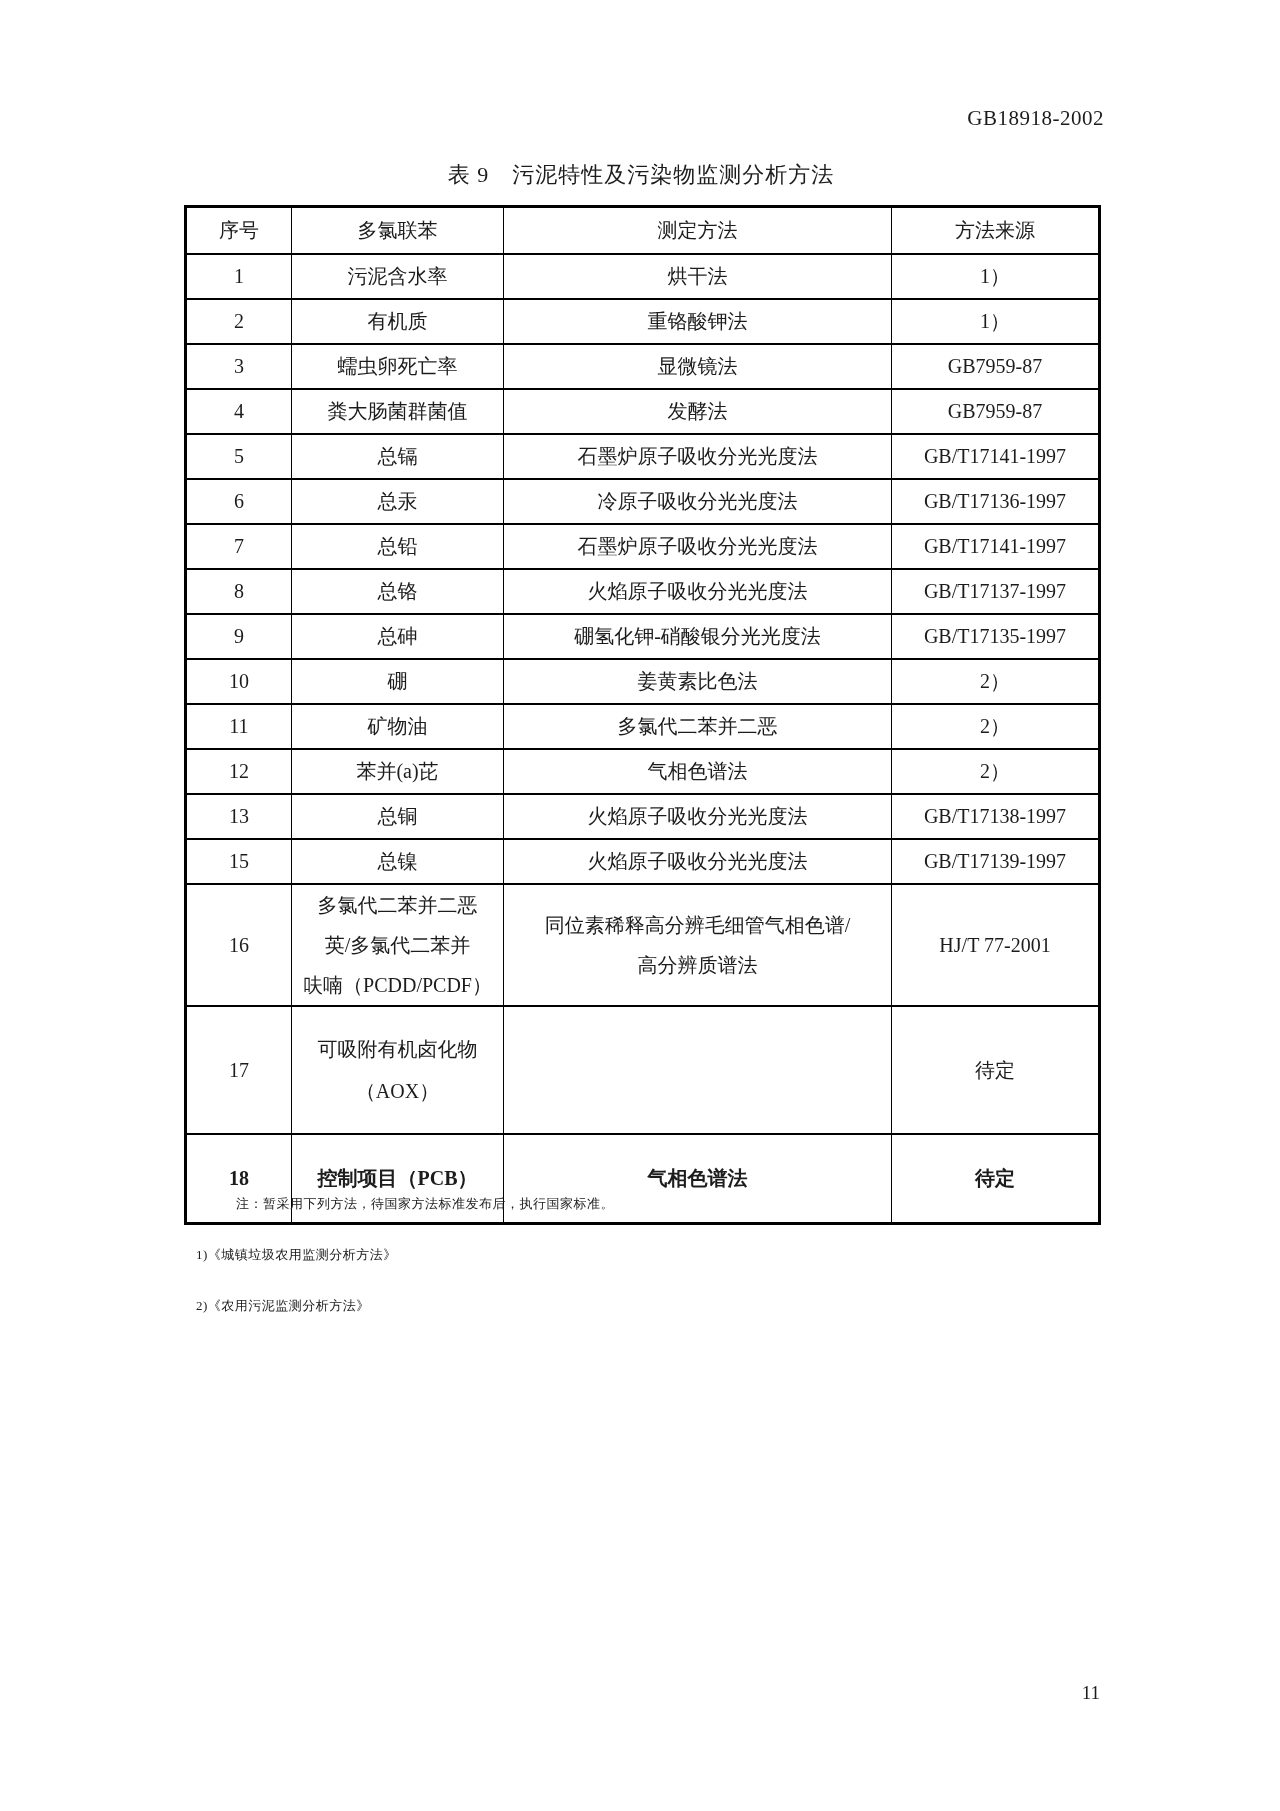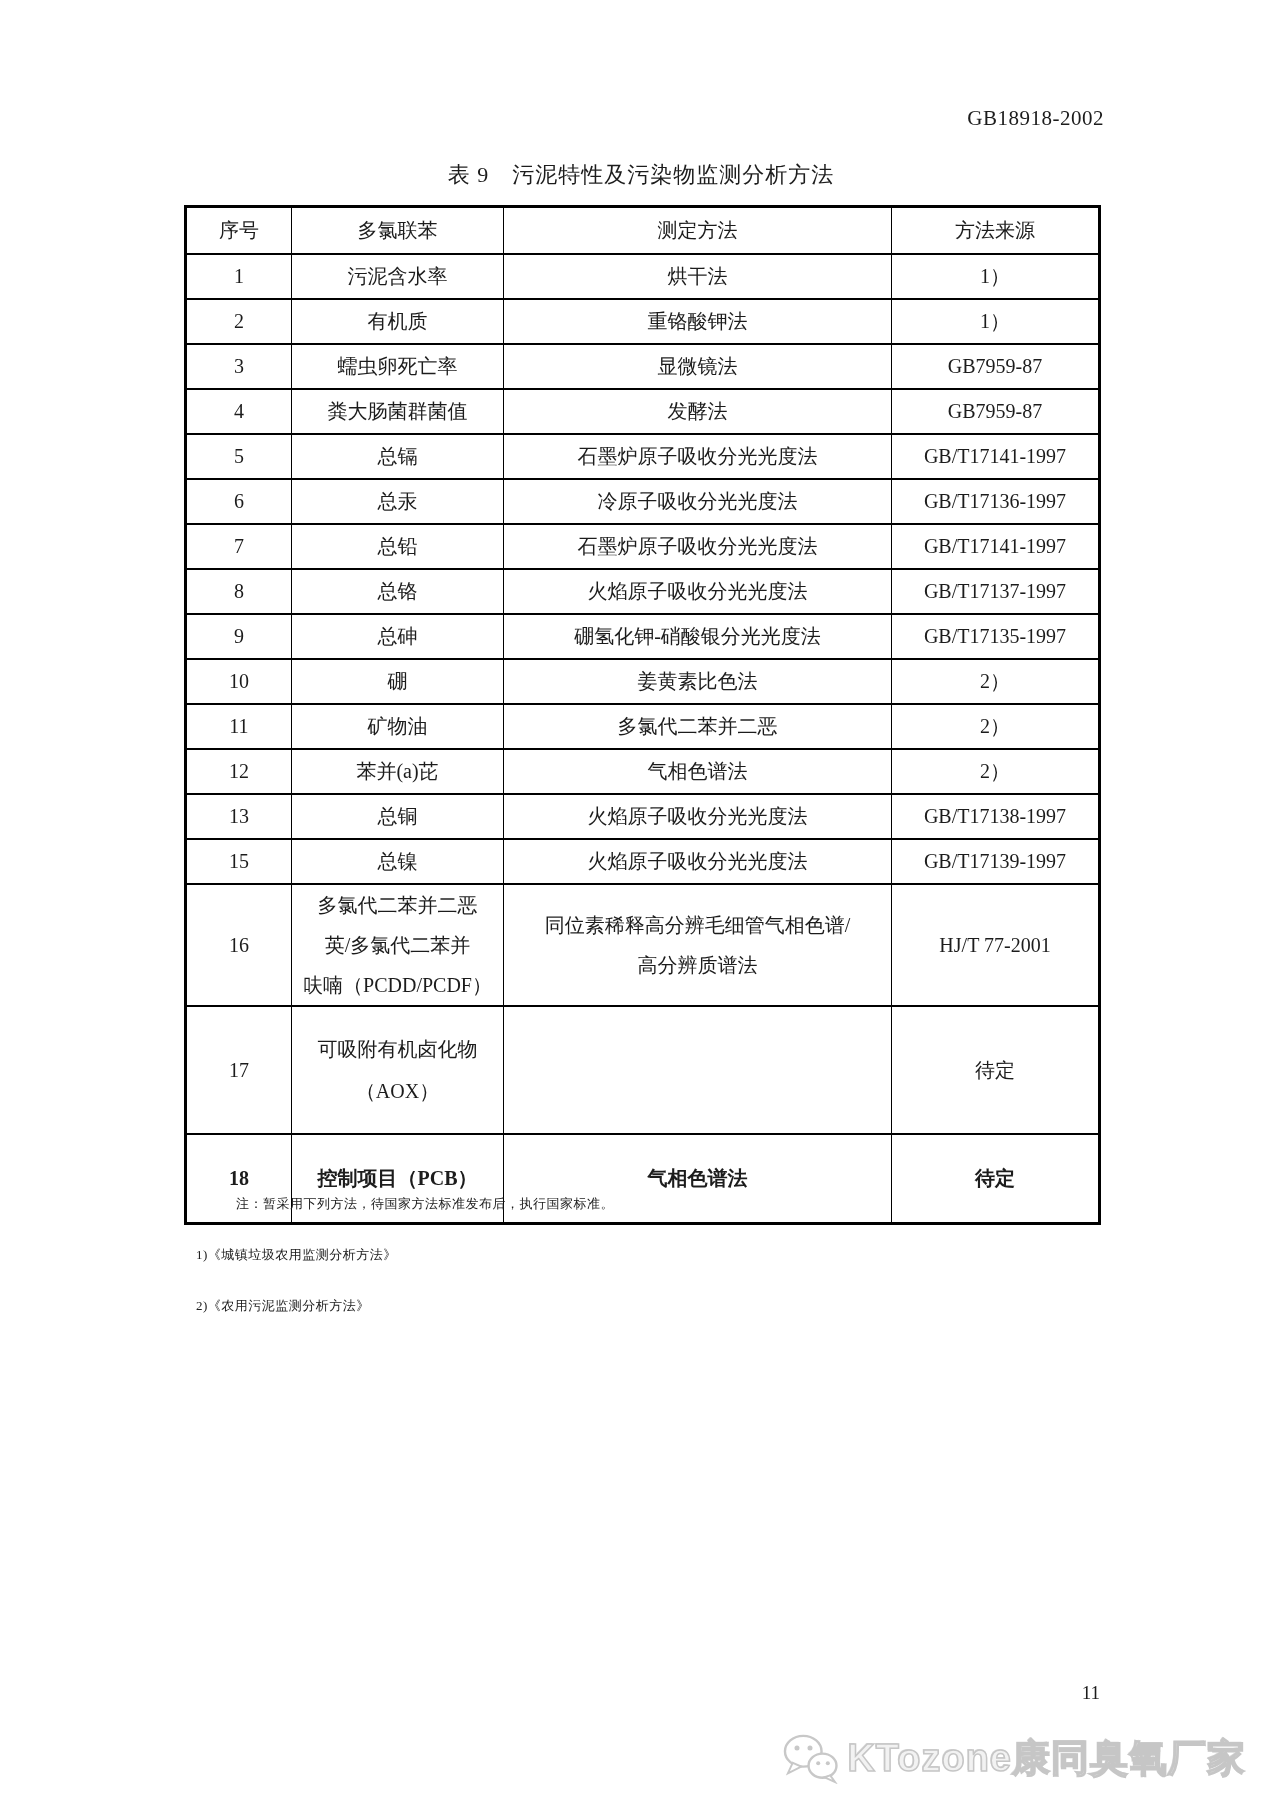--- a/index.html
+++ b/index.html
@@ -239,27 +239,14 @@
   </table>
 
   <div class="notes">
     <div class="note-line note-main">注：暂采用下列方法，待国家方法标准发布后，执行国家标准。</div>
     <div class="note-line note-ref">1)《城镇垃圾农用监测分析方法》</div>
     <div class="note-line note-ref">2)《农用污泥监测分析方法》</div>
   </div>
 
   <div class="page-number">11</div>
 
-  <div class="watermark">
-    <svg class="wm-icon" width="58" height="52" viewBox="0 0 60 54" aria-hidden="true">
-      <ellipse cx="23" cy="20" rx="19" ry="16" fill="#ffffff" stroke="#c8c8c8" stroke-width="2.5"></ellipse>
-      <polygon points="12,32 7,43 21,36" fill="#ffffff" stroke="#c8c8c8" stroke-width="2"></polygon>
-      <circle cx="16.5" cy="16.5" r="2.6" fill="#c8c8c8"></circle>
-      <circle cx="30" cy="16.5" r="2.6" fill="#c8c8c8"></circle>
-      <ellipse cx="43" cy="35" rx="14.5" ry="12.5" fill="#ffffff" stroke="#c8c8c8" stroke-width="2.5"></ellipse>
-      <polygon points="51,45 56,52 45,47" fill="#ffffff" stroke="#c8c8c8" stroke-width="2"></polygon>
-      <circle cx="38.5" cy="32.5" r="2.1" fill="#c8c8c8"></circle>
-      <circle cx="48.5" cy="32.5" r="2.1" fill="#c8c8c8"></circle>
-    </svg>
-    <span class="wm-text">KTozone康同臭氧厂家</span>
-  </div>
 
 </div>
 
 </body></html>

